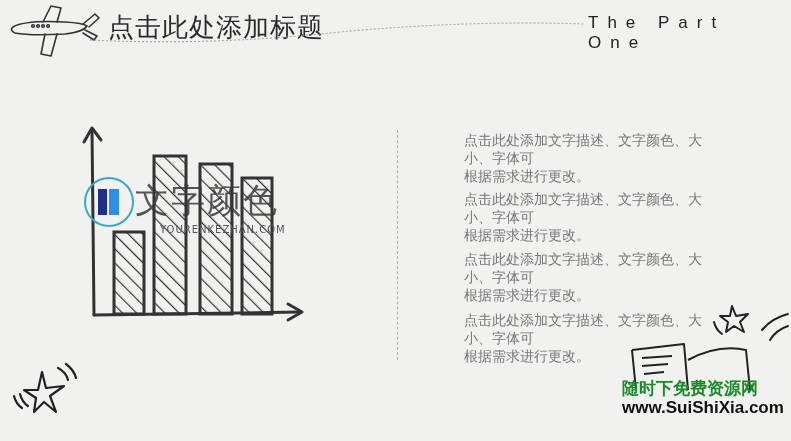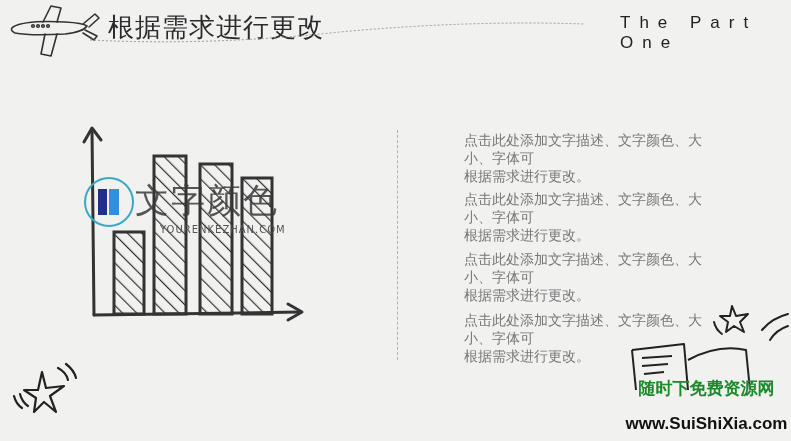--- a/index.html
+++ b/index.html
@@ -1,46 +1,46 @@
 <!DOCTYPE html>
 <html><head>
 <meta charset="utf-8">
 <style>
   html, body { margin:0; padding:0; }
   body { width:791px; height:441px; overflow:hidden; background:#f1f1f0; position:relative; font-family:"DejaVu Sans", sans-serif; }
   .abs { position:absolute; }
   .title { left:108px; top:10px; font-size:26px; color:#2b2b2b; letter-spacing:1px; }
-  .part { left:588px; top:13px; font-family:"Liberation Sans", sans-serif; font-size:17px; color:#222; letter-spacing:9px;margin-left:32px; }
+  .part { left:588px; top:13px; font-family:"Liberation Sans", sans-serif; font-size:17px; color:#222; letter-spacing:9px; }
   .vdivider { left:397px; top:130px; width:0; height:230px; border-left:1px dashed #b0b0b0; }
   .desc { left:464px; font-size:14px; color:#777; line-height:18px; width:240px; }
   .wm-text { left:135px; top:178px; font-size:34px; color:#3a3a3a; opacity:0.85; letter-spacing:2px; }
   .wm-url { left:160px; top:224px; font-size:10px; color:#555; letter-spacing:1px; }
-  .bottom-wm { left:622px; top:378px; width:169px; text-align:center; }
+  .bottom-wm { left:622px; top:378px; width:169px; }
   .bw1 { font-size:17px; color:#1a8a2a; font-weight:bold; line-height:20px; }
-  .bw2 { font-size:17px; color:#111; font-weight:bold; line-height:20px; font-family:"Liberation Sans", sans-serif;margin-top:16px; }
+  .bw2 { font-size:17px; color:#111; font-weight:bold; line-height:20px; font-family:"Liberation Sans", sans-serif; }
   .bw3 { font-size:15px; color:#c0302a; font-weight:bold; line-height:20px; font-family:"DejaVu Serif", serif; }
 </style>
 </head>
 <body>
 
 <svg class="abs" style="left:5px;top:2px" width="100" height="60" viewBox="0 0 100 60">
   <g fill="none" stroke="#333" stroke-width="1.6" stroke-linecap="round" stroke-linejoin="round">
     <path d="M8 25 Q20 18 60 20 Q78 21 82 24 Q78 30 60 32 Q25 34 10 31 Q4 28 8 25 Z"></path>
     <path d="M38 20 L46 4 L56 6 L52 20"></path>
     <path d="M40 32 L36 52 L46 54 L52 32"></path>
     <path d="M78 22 L90 12 L94 16 L84 25"></path>
     <path d="M80 28 L92 34 L89 38 L78 31"></path>
     <circle cx="28" cy="24" r="1.3"></circle>
       <circle cx="33" cy="24" r="1.3"></circle>
       <circle cx="38" cy="24" r="1.3"></circle>
       <circle cx="43" cy="24" r="1.3"></circle>
   </g>
 </svg>
 
-<div class="abs title">根据需求进行更改</div>
+<div class="abs title">点击此处添加标题</div>
 
 <svg class="abs" style="left:90px;top:10px" width="500" height="40" viewBox="0 0 500 40">
   <path d="M0 30 Q120 36 250 22 Q380 10 495 14" fill="none" stroke="#999" stroke-width="1" stroke-dasharray="2,2"></path>
 </svg>
 
 <div class="abs part">The Part One</div>
 
 <svg class="abs" style="left:70px;top:120px" width="245" height="210" viewBox="0 0 245 210">
   <defs>
     <pattern id="hatch" patternUnits="userSpaceOnUse" width="10" height="10" patternTransform="rotate(-45)">

